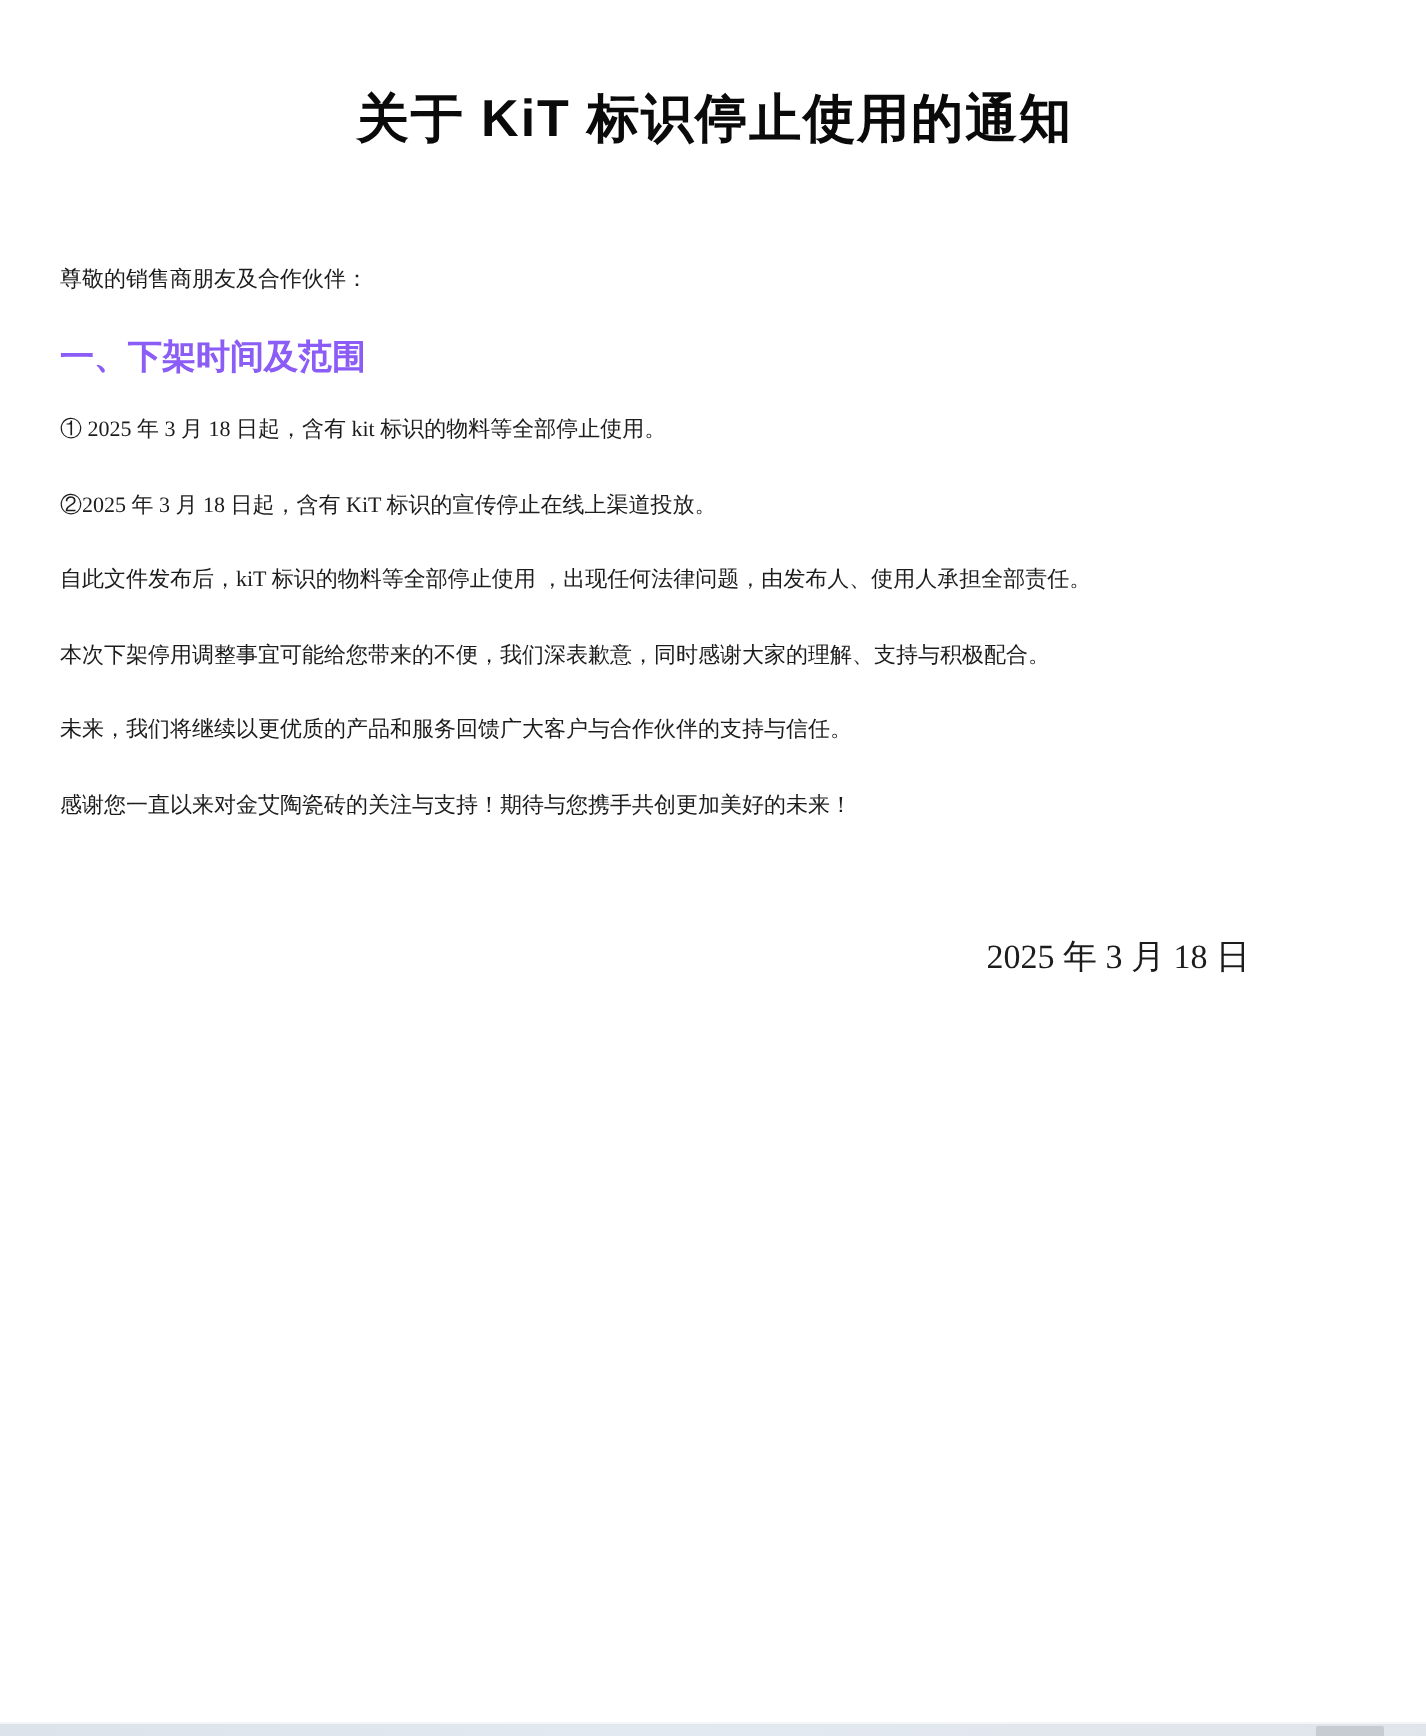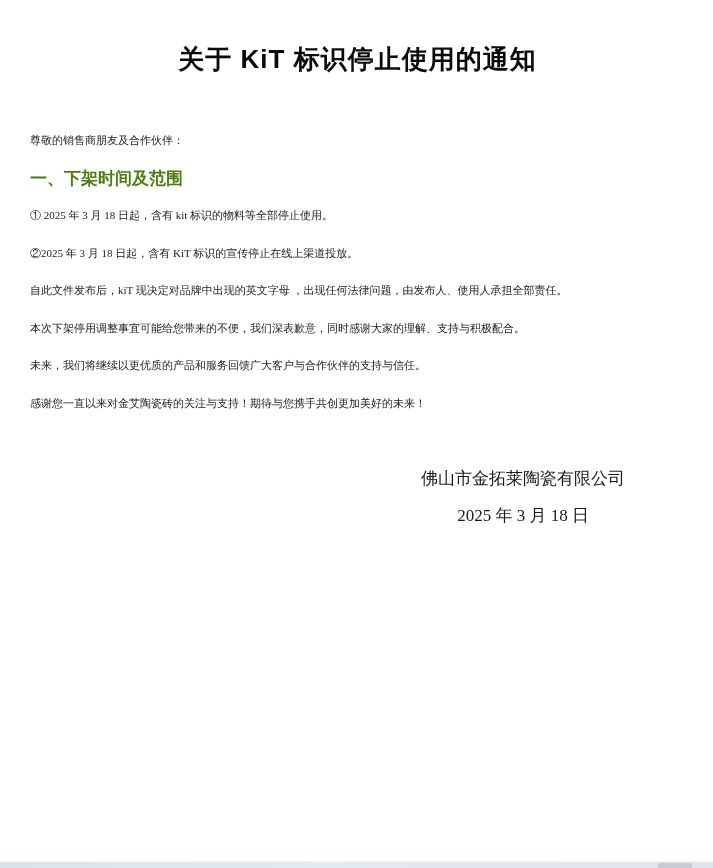--- a/index.html
+++ b/index.html
@@ -34,21 +34,21 @@
     text-align: justify;
     text-justify: inter-ideograph;
     word-break: break-all;
   }
   p.indent { text-indent: 34px; }
   p.heading {
     font-family: "Liberation Sans", sans-serif;
     font-weight: 700;
     font-size: 17px;
     line-height: 37.5px;
-    color: #4d7c0f;
+    color: #8b5cf6;
     text-align: left;
   }
   .signature {
     margin-top: 37.5px;
     margin-left: auto;
     margin-right: 60px;
     width: max-content;
     text-align: center;
   }
   .signature p {
@@ -80,30 +80,29 @@
   <p class="line">尊敬的销售商朋友及合作伙伴：</p>
 
 
   <p class="heading">一、下架时间及范围</p>
 
   <p class="line">① 2025 年 3 月 18 日起，含有 kit 标识的物料等全部停止使用。</p>
 
   <p class="line">②2025 年 3 月 18 日起，含有 KiT 标识的宣传停止在线上渠道投放。</p>
 
 
-  <p class="line">自此文件发布后，kiT 现决定对品牌中出现的英文字母 ，出现任何法律问题，由发布人、使用人承担全部责任。</p>
+  <p class="line">自此文件发布后，kiT 标识的物料等全部停止使用 ，出现任何法律问题，由发布人、使用人承担全部责任。</p>
 
   <p class="line">本次下架停用调整事宜可能给您带来的不便，我们深表歉意，同时感谢大家的理解、支持与积极配合。</p>
 
   <p class="line">未来，我们将继续以更优质的产品和服务回馈广大客户与合作伙伴的支持与信任。</p>
 
   <p class="line">感谢您一直以来对金艾陶瓷砖的关注与支持！期待与您携手共创更加美好的未来！</p>
 
   <div class="signature">
-    <p>佛山市金拓莱陶瓷有限公司</p>
     <p>2025 年 3 月 18 日</p>
   </div>
 
 </div>
 
 <div class="bottom-bar">
   <div class="scroll-thumb"></div>
 </div>
 
 </body></html>

